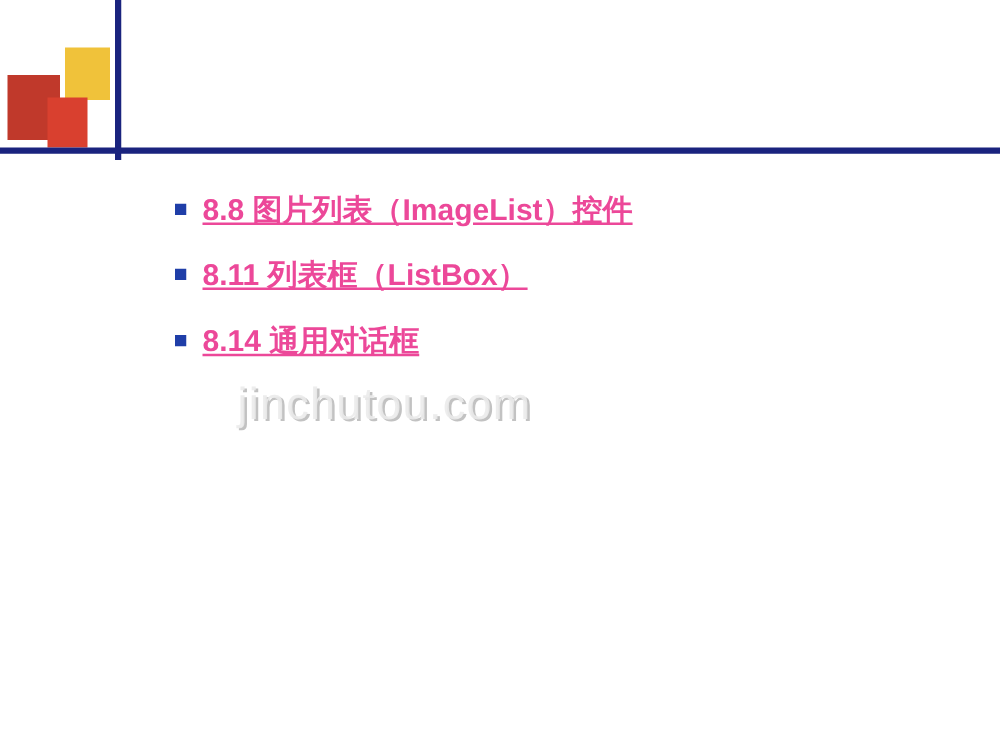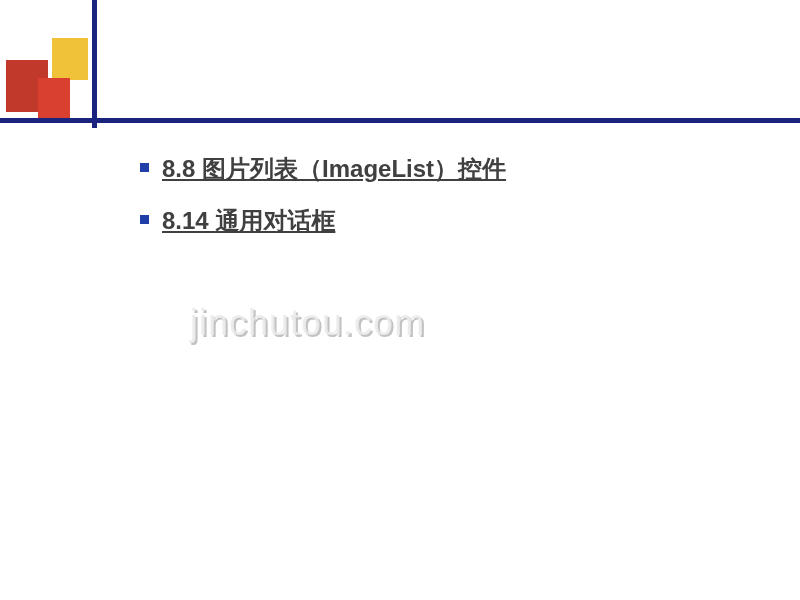--- a/index.html
+++ b/index.html
@@ -79,21 +79,21 @@
   ul.items li::before {
     content: "";
     position: absolute;
     left: 0;
     top: 13px;
     width: 9px;
     height: 9px;
     background: #1f3ea8;
   }
   ul.items li a {
-    color: #404040;
+    color: #ec4899;
     font-size: 24px;
     font-weight: bold;
   }
   .watermark {
     position: absolute;
     top: 302px;
     left: 190px;
     font-size: 36px;
     font-weight: 500;
     letter-spacing: 1px;
@@ -118,20 +118,21 @@
   <div class="d-yellow"></div>
   <div class="d-red1"></div>
   <div class="d-red2"></div>
 </div>
 <div class="vline"></div>
 <div class="hline"></div>
 
 <div class="content">
   <ul class="items">
     <li><a href="#">8.8 图片列表（ImageList）控件</a></li>
+    <li><a href="#">8.11 列表框（ListBox）</a></li>
     <li><a href="#">8.14 通用对话框</a></li>
   </ul>
 </div>
 
 <div class="watermark">
   <span class="wm-shadow">jinchutou.com</span>
   <span class="wm-main">jinchutou.com</span>
 </div>
 
 </body></html>

